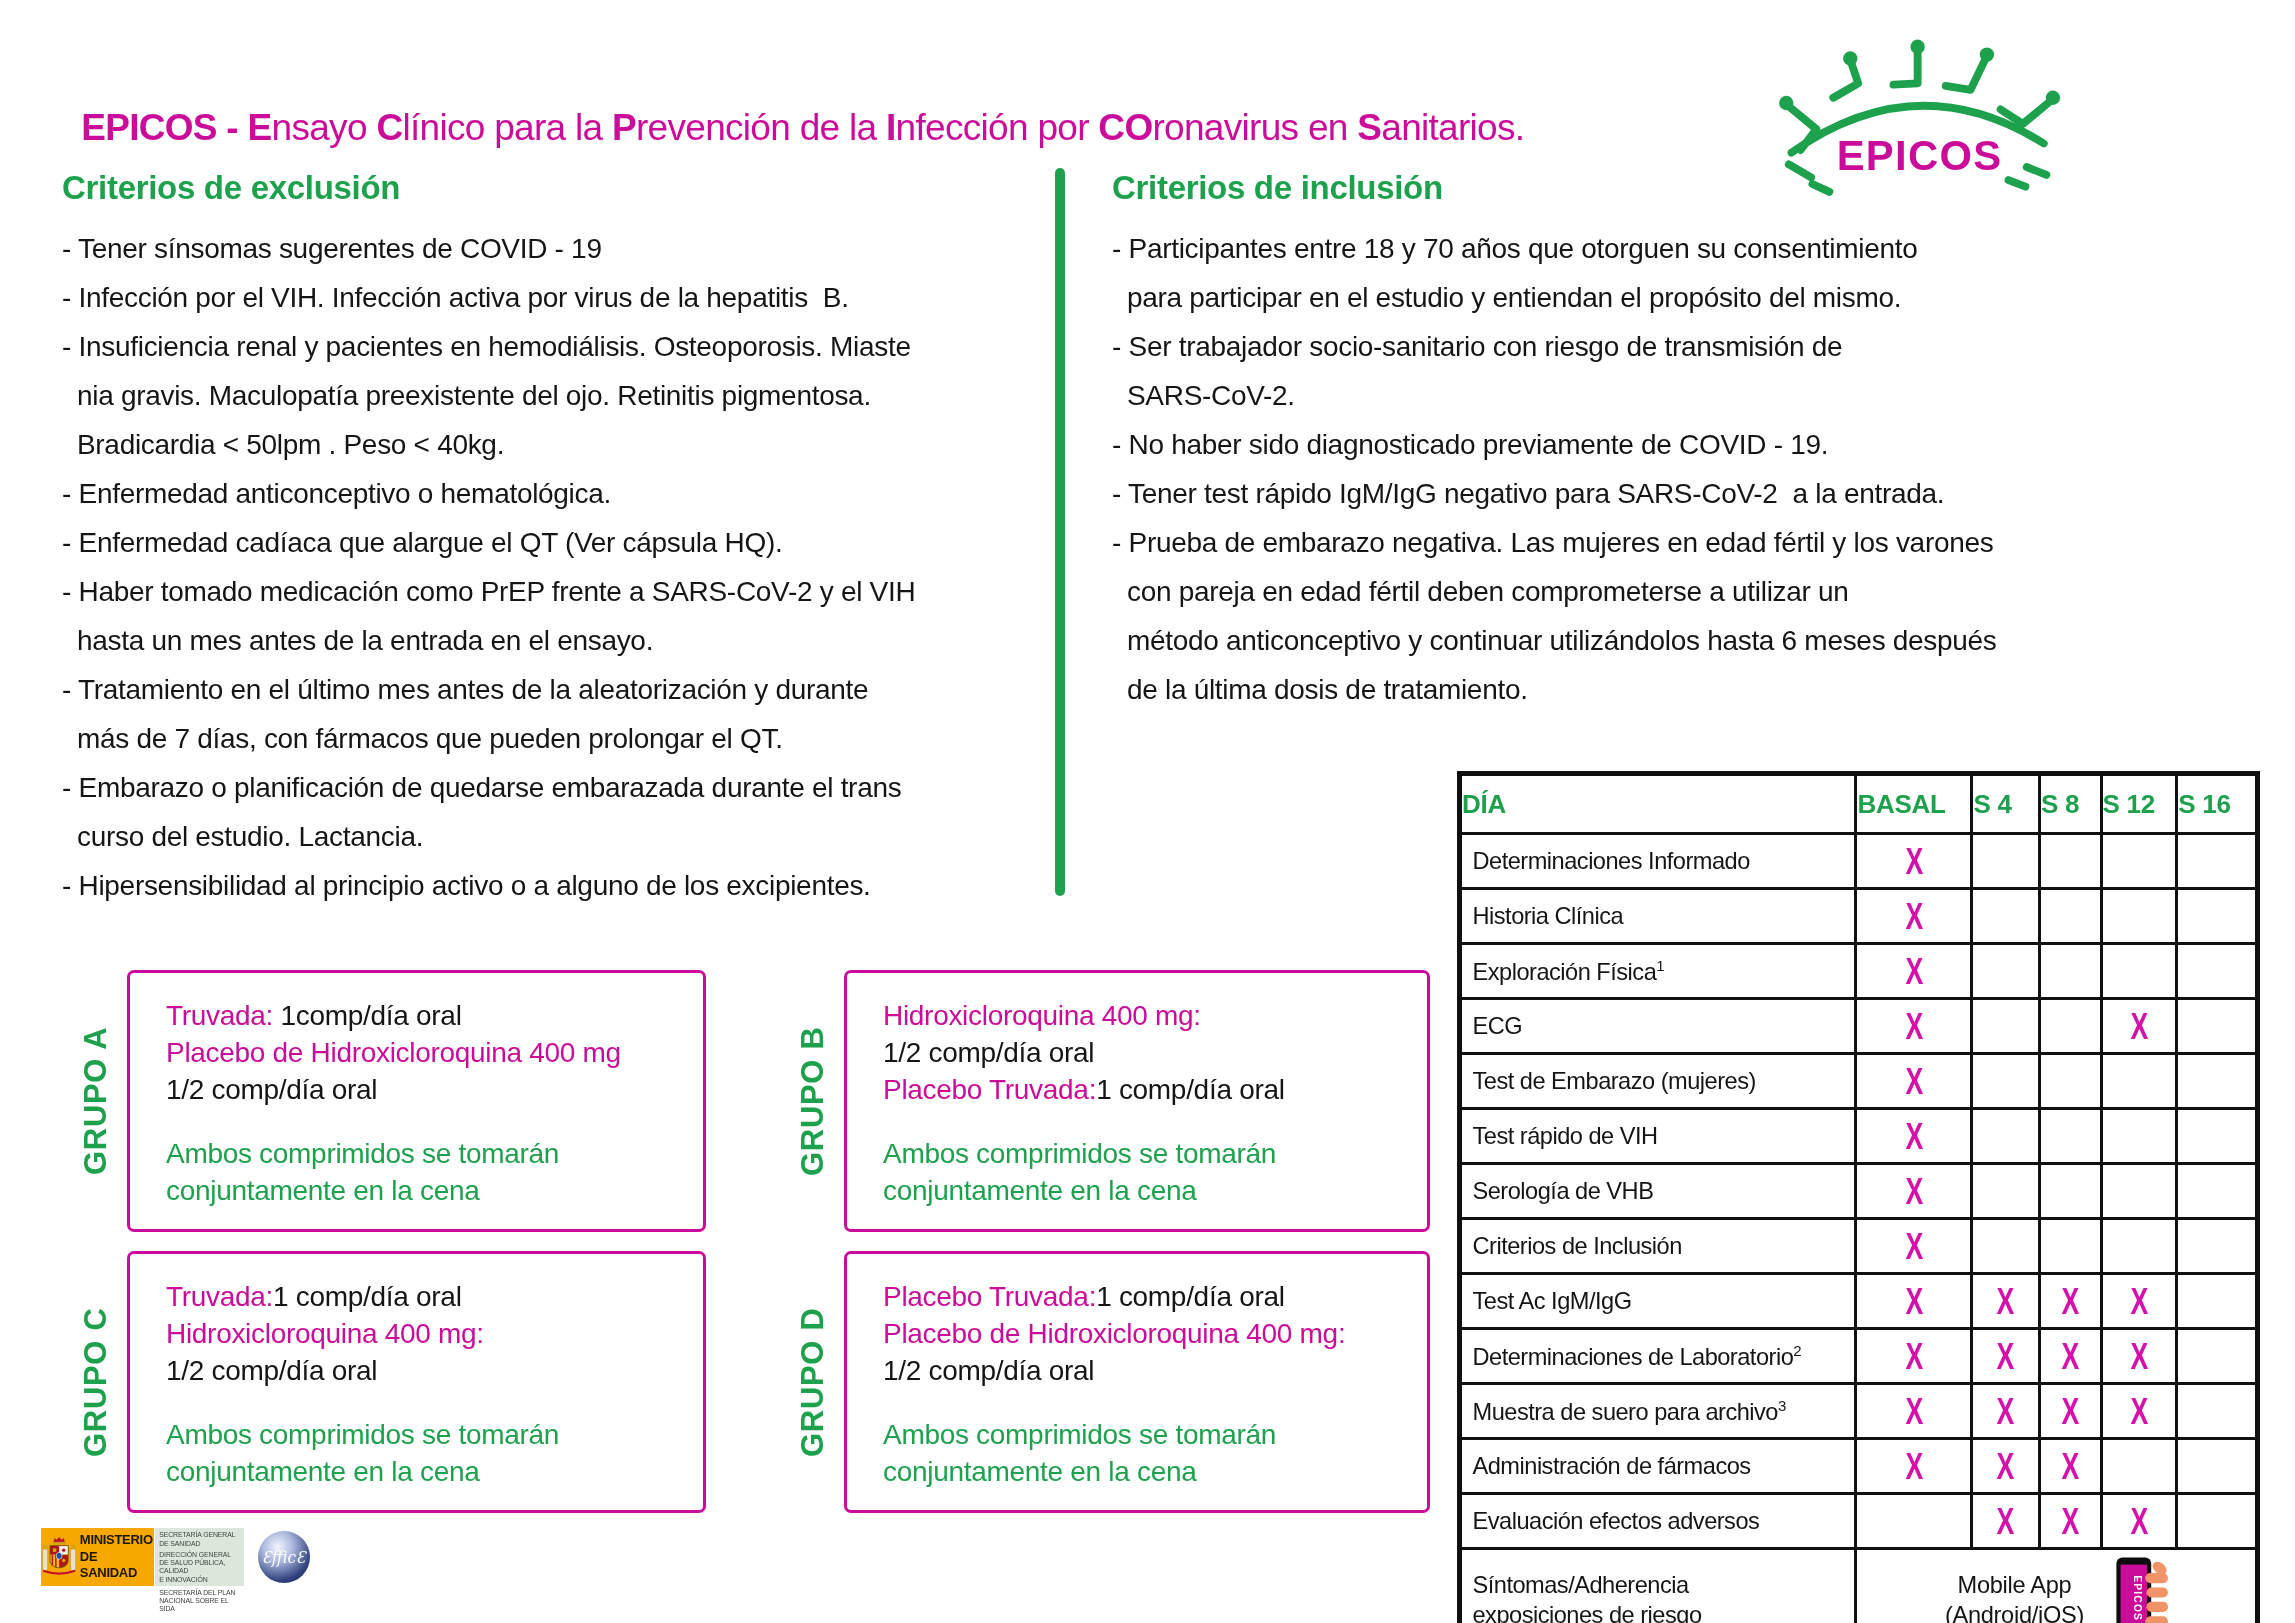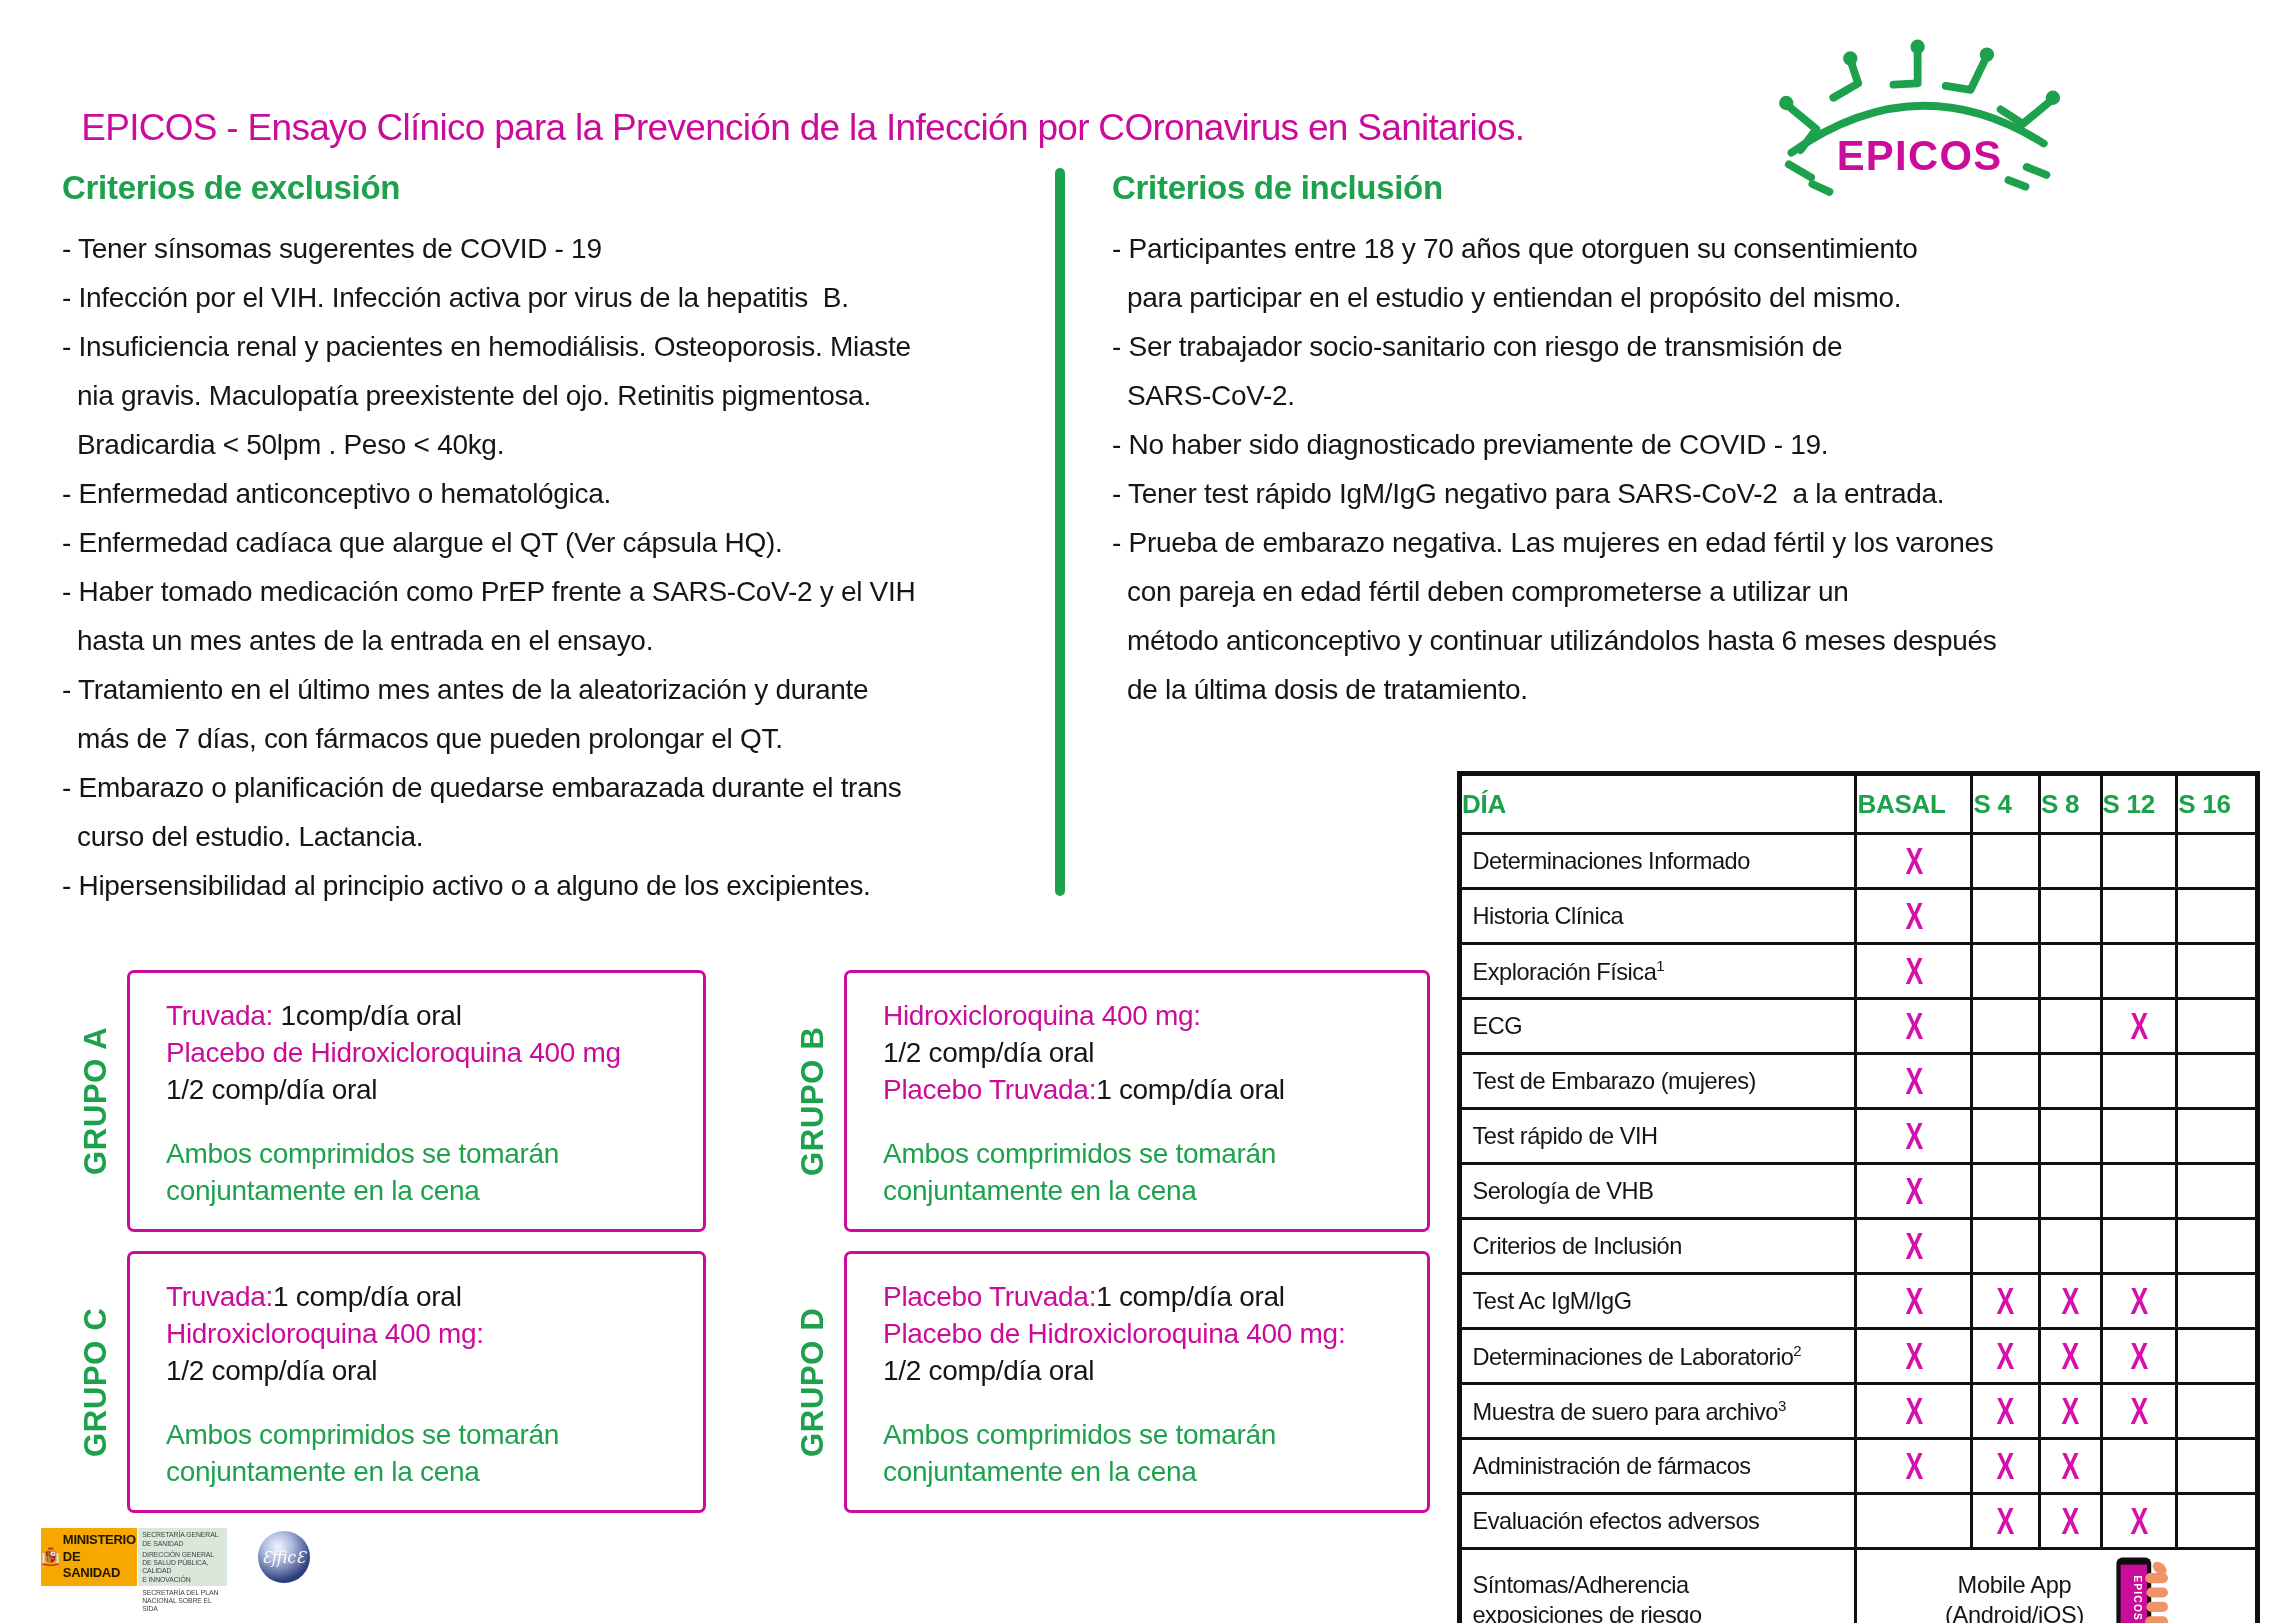--- a/index.html
+++ b/index.html
@@ -12,21 +12,21 @@
   html,body{margin:0;padding:0;background:#fff}
   body{
     width:2295px;height:1623px;position:relative;overflow:hidden;
     font-family:"Liberation Sans",sans-serif;color:var(--ink);
     font-stretch:condensed;
   }
   .abs{position:absolute}
 
   
   #title{left:62px;top:65px;font-size:37px;letter-spacing:-0.7px;color:var(--m);white-space:pre}
-  #title .b{font-weight:400}
+  #title .b{font-weight:700}
   #title .r{font-weight:400}
 
   
   #logo{left:1760px;top:18.3px}
 
   
   .crit-head{font-size:33px;font-weight:700;color:var(--g);letter-spacing:-0.3px}
   #excl-head{left:62px;top:169px}
   #incl-head{left:1112px;top:169px}
   .crit-list{line-height:49px;font-size:28px;letter-spacing:-0.3px}
@@ -60,21 +60,21 @@
   #sched td.proc sup{font-size:15px}
   #sched td.mark{text-align:center;vertical-align:middle}
   .xmark{display:inline-block;color:var(--xm);font-weight:700;font-size:37px;line-height:1;transform:scaleX(.72)}
   #sched td.lastproc{height:103px;font-size:23.6px;padding-left:10.5px;letter-spacing:-0.5px;line-height:30px;vertical-align:middle}
   #sched td.mobile{vertical-align:middle}
   .mobile-wrap{display:flex;align-items:center;justify-content:center;gap:23.6px}
   .mobile-text{font-size:23.6px;line-height:30px;text-align:center;letter-spacing:-0.3px}
 
   
   #ministry{left:41px;top:1528px;display:flex;align-items:flex-start}
-  .min-orange{width:96px;height:58px;background:#f6a800;display:flex;align-items:center;padding:2.6px 1.3px}
+  .min-orange{width:113px;height:58px;background:#f6a800;display:flex;align-items:center;padding:2.6px 1.3px}
   .min-name{font-size:13px;font-weight:700;line-height:16.4px;color:#1d1600;margin-left:3.3px;letter-spacing:-0.3px;white-space:pre-line}
   .min-right{width:89px;margin-left:1.3px}
   .min-green{background:#dce7dc;padding:3.3px 3.9px 2.6px 3.9px}
   .min-small{font-size:6.9px;line-height:8.2px;color:#3c423c;letter-spacing:-0.1px;white-space:pre-line}
   .min-small + .min-small{margin-top:3.3px}
   .min-white{padding:2.6px 3.9px}
   #effice{left:258px;top:1531px;width:52px;height:52px;border-radius:50%;
     background:radial-gradient(circle at 38% 30%,#f2f5ff 0%,#aebbdf 30%,#31437f 70%,#0c1a4a 100%);
     display:flex;align-items:center;justify-content:center}
   #effice .eff{font-family:"DejaVu Serif",serif;font-style:italic;color:#fff;font-size:17px}

